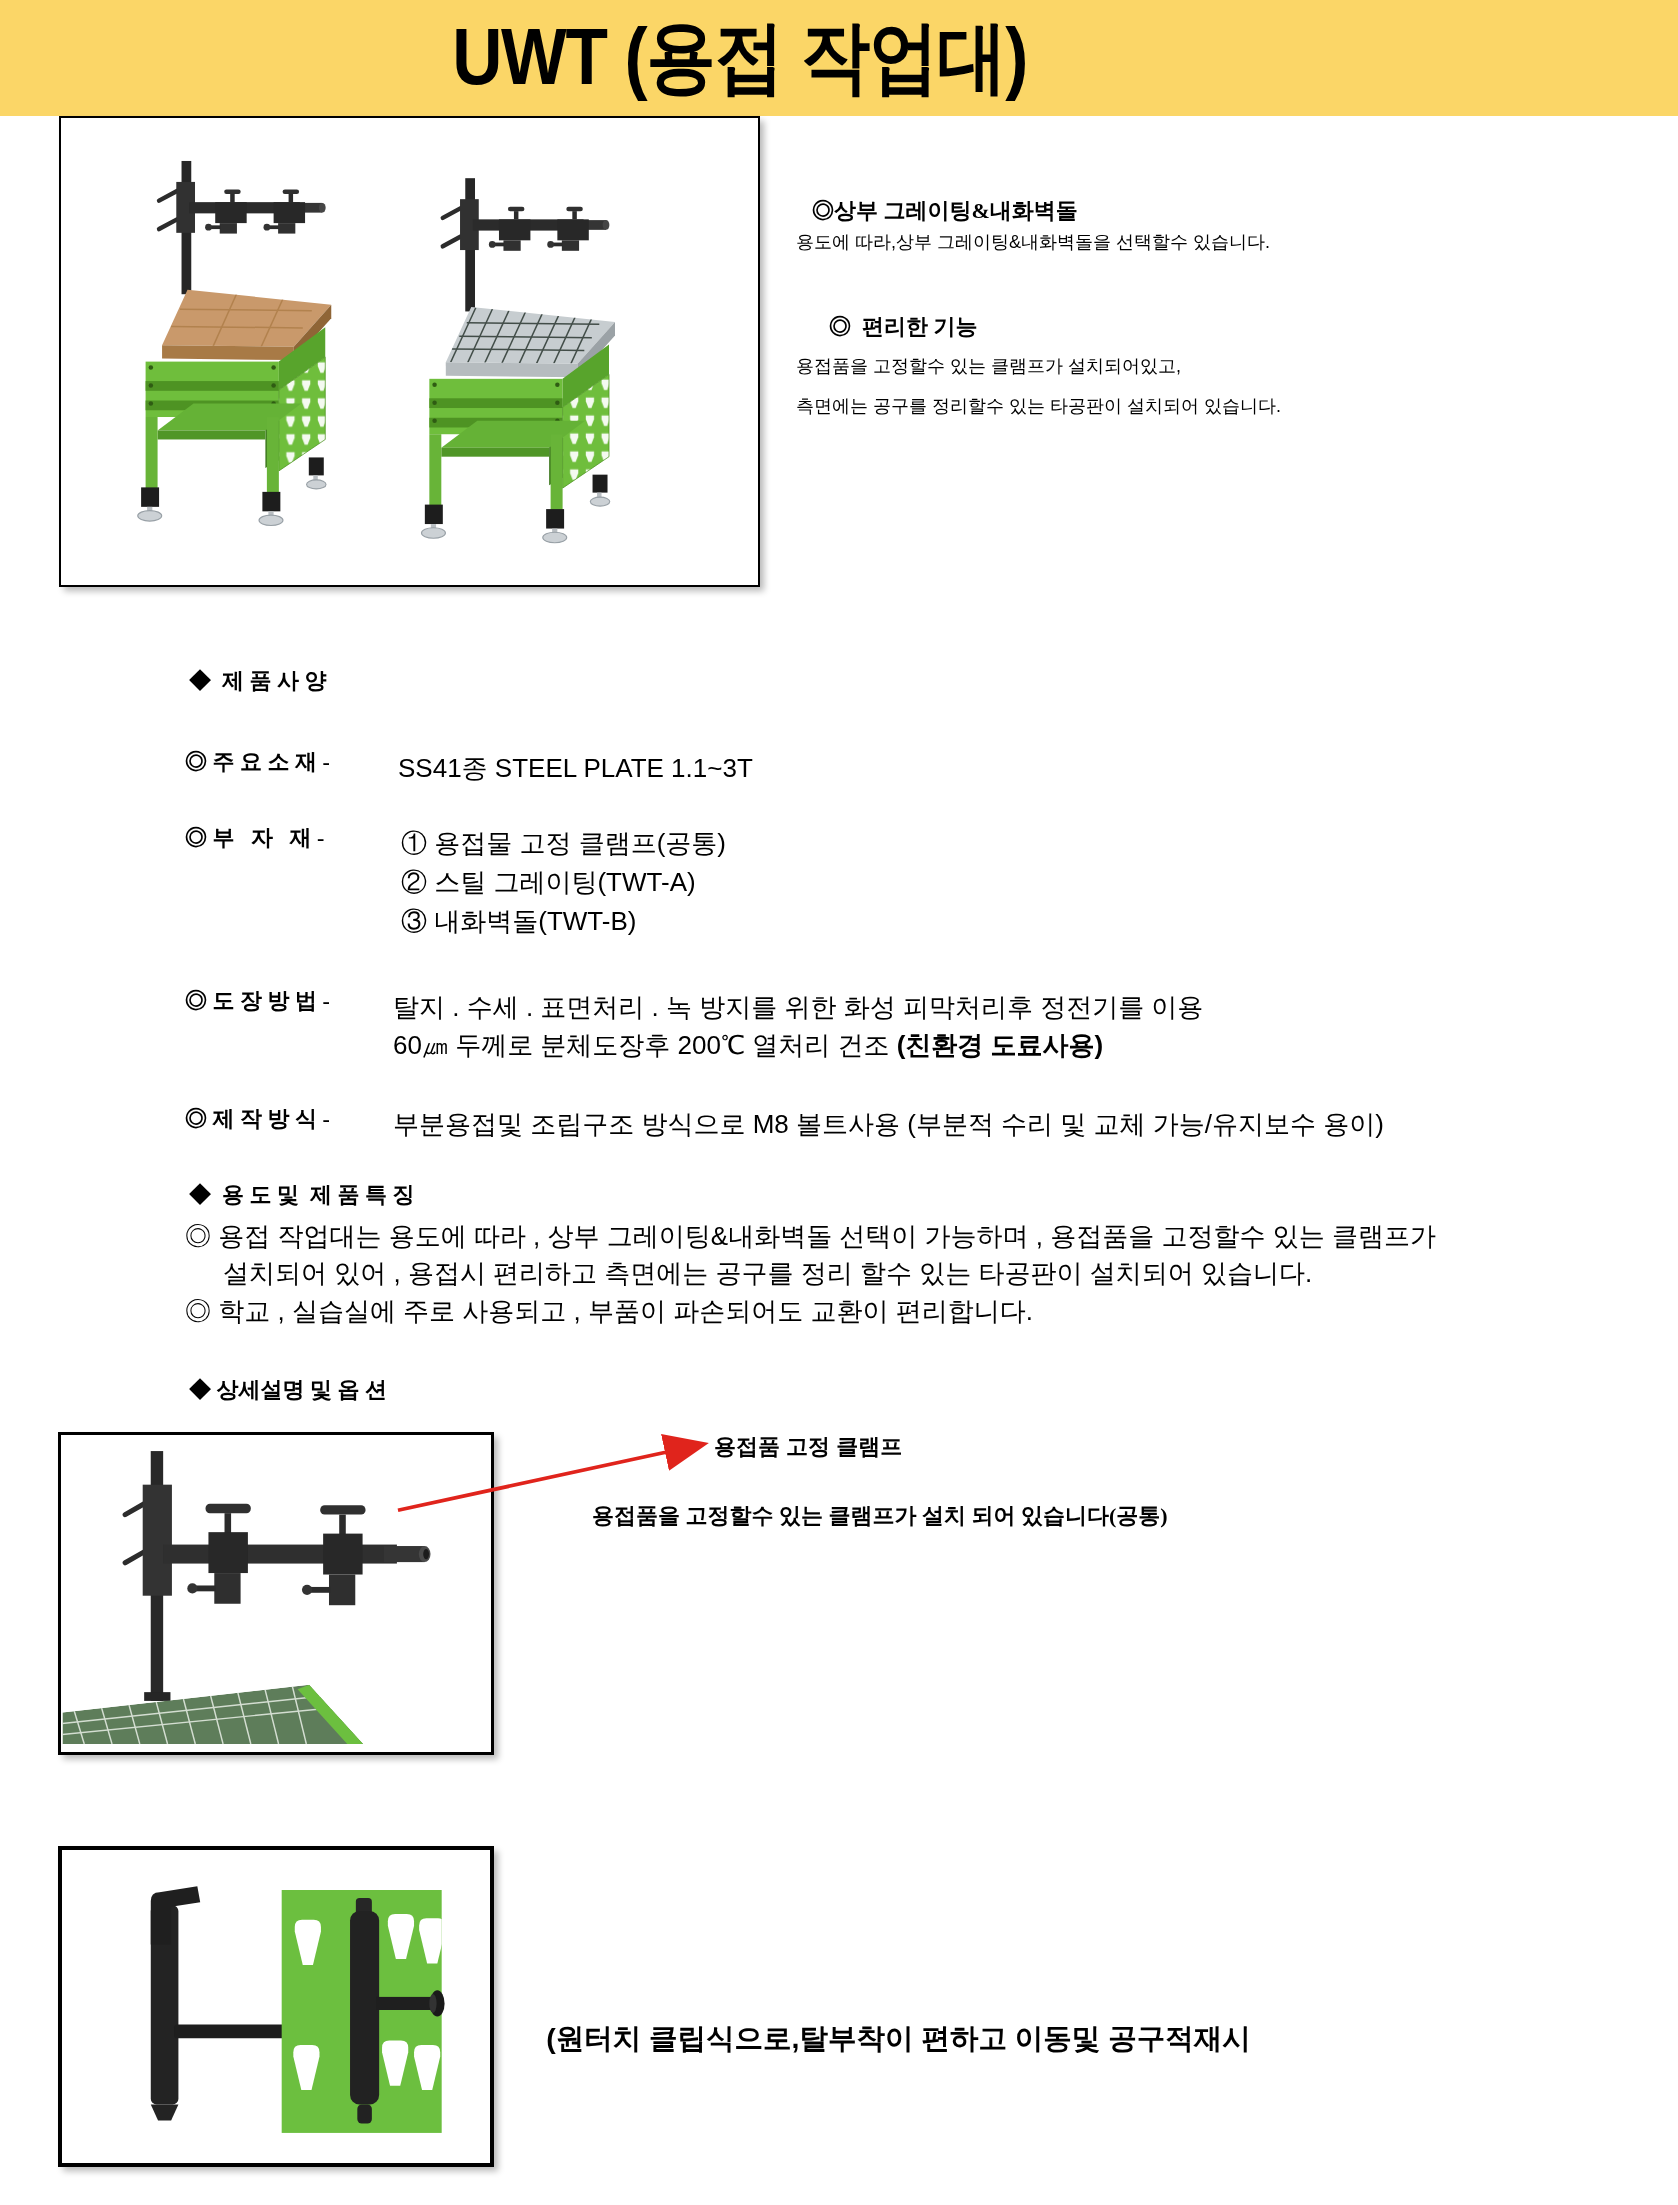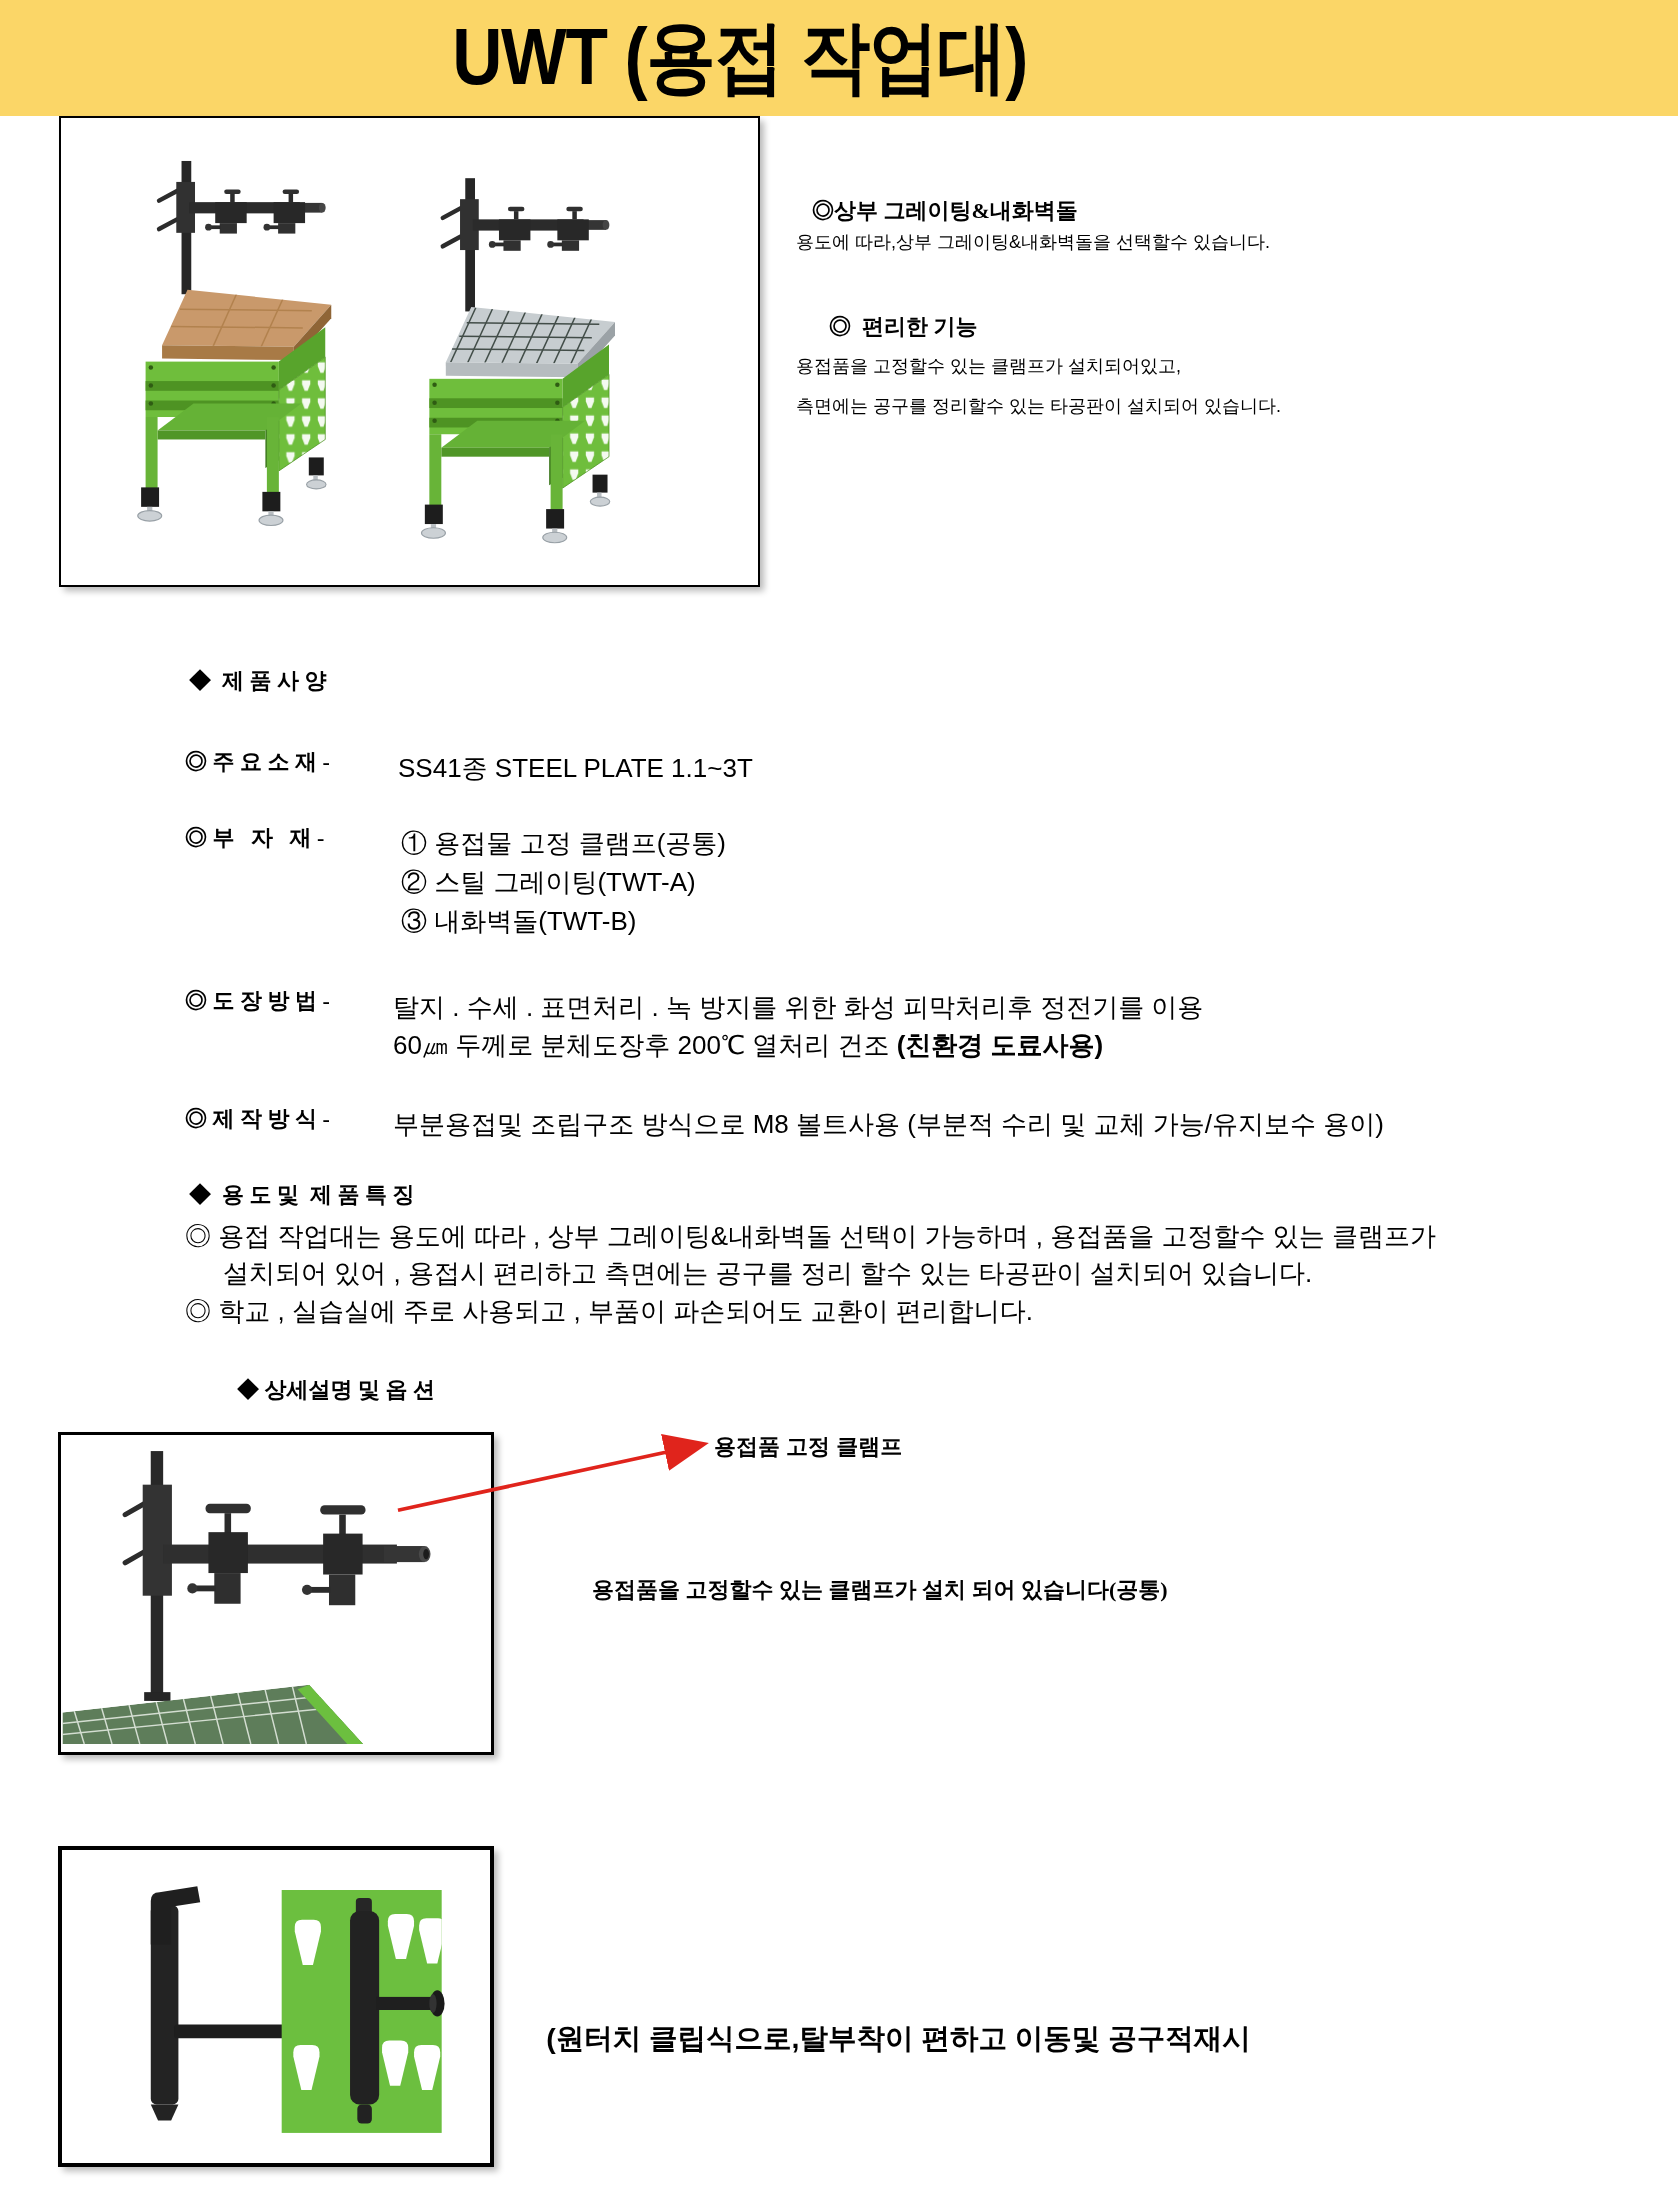--- a/index.html
+++ b/index.html
@@ -184,21 +184,21 @@
   <div class="t f35" style="left:393px;top:1029px;"><span>60㎛ 두께로 분체도장후 200℃ 열처리 건조</span> <span class="b">(친환경 도료사용)</span></div>
 
   <div class="t b f38" style="left:185px;top:1105px;">◎ 제 작 방 식 -</div>
   <div class="t f35" style="left:393px;top:1108px;">부분용접및 조립구조 방식으로 M8 볼트사용 (부분적 수리 및 교체 가능/유지보수 용이)</div>
 
   <div class="t b f38" style="left:189px;top:1181px;">◆  용 도 및  제 품 특 징</div>
   <div class="t f35" style="left:185px;top:1220px;">◎ 용접 작업대는 용도에 따라 , 상부 그레이팅&amp;내화벽돌 선택이 가능하며 , 용접품을 고정할수 있는 클램프가</div>
   <div class="t f35" style="left:223px;top:1257px;">설치되어 있어 , 용접시 편리하고 측면에는 공구를 정리 할수 있는 타공판이 설치되어 있습니다.</div>
   <div class="t f35" style="left:185px;top:1295px;">◎ 학교 , 실습실에 주로 사용되고 , 부품이 파손되어도 교환이 편리합니다.</div>
 
-  <div class="t b f38" style="left:189px;top:1376px;margin-left:48px;">◆ 상세설명 및 옵 션</div>
+  <div class="t b f38" style="left:189px;top:1376px;">◆ 상세설명 및 옵 션</div>
 
   <section class="imgbox box-clamp">
     <svg viewBox="0 0 574 423" width="422" height="309">
       <defs>
         <clipPath id="gratClip">
             <polygon points="0,380 338,342 412,423 0,423"></polygon>
           </clipPath>
       </defs>
       <g>
         <path d="M112,94 L86,109 M112,160 L86,175" stroke="#2c2c2c" stroke-width="7" stroke-linecap="round" fill="none"></path>
@@ -251,21 +251,21 @@
   <svg class="arrow-svg" width="329" height="86" viewBox="0 0 440 115">
     <defs>
       <marker id="ah" markerWidth="12" markerHeight="10" refX="10" refY="5" orient="auto">
         <path d="M0,0 L12,5 L0,10 z" fill="#E0241C"></path>
       </marker>
     </defs>
     <line x1="12" y1="102" x2="418" y2="14" stroke="#E0241C" stroke-width="5" marker-end="url(#ah)"></line>
   </svg>
 
   <div class="t b f30" style="left:714px;top:1433px;">용접품 고정 클램프</div>
-  <div class="t b f38" style="left:592px;top:1576px;">용접품을 고정할수 있는 클램프가 설치 되어 있습니다(공통)</div>
+  <div class="t b f38" style="left:592px;top:1502px;">용접품을 고정할수 있는 클램프가 설치 되어 있습니다(공통)</div>
 
   <section class="imgbox box-hanger">
     <svg viewBox="0 0 572 418" width="419" height="304">
       <defs>
         <clipPath id="boardClip">
             <rect x="300" y="55" width="220" height="334"></rect>
           </clipPath>
       </defs>
       <g>
         <rect x="120" y="76" width="38" height="274" rx="8" fill="#232323"></rect>

